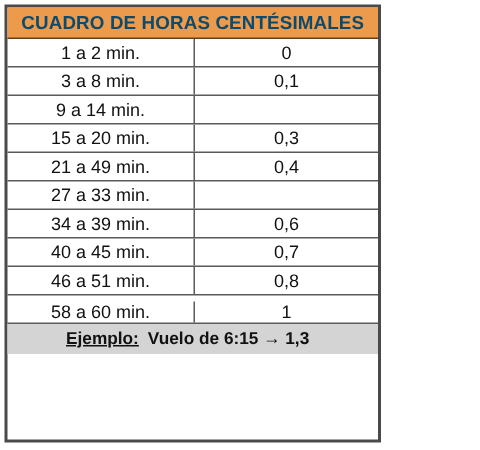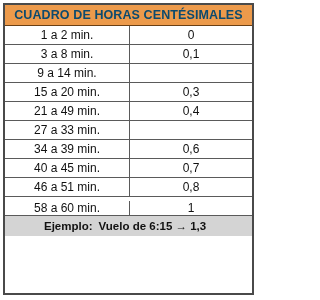--- a/index.html
+++ b/index.html
@@ -85,20 +85,21 @@
     box-sizing: border-box;
     padding-left: 5px;
   }
   .footer-text {
     font-size: 11.5px;
     font-weight: bold;
     color: #111111;
     white-space: nowrap;
   }
   .footer-label {
+    text-decoration: underline;
     padding-left: 34px;
   }
   .footer-sep {
     display: inline-block;
     width: 6px;
   }
 </style>
 </head>
 <body>
 

